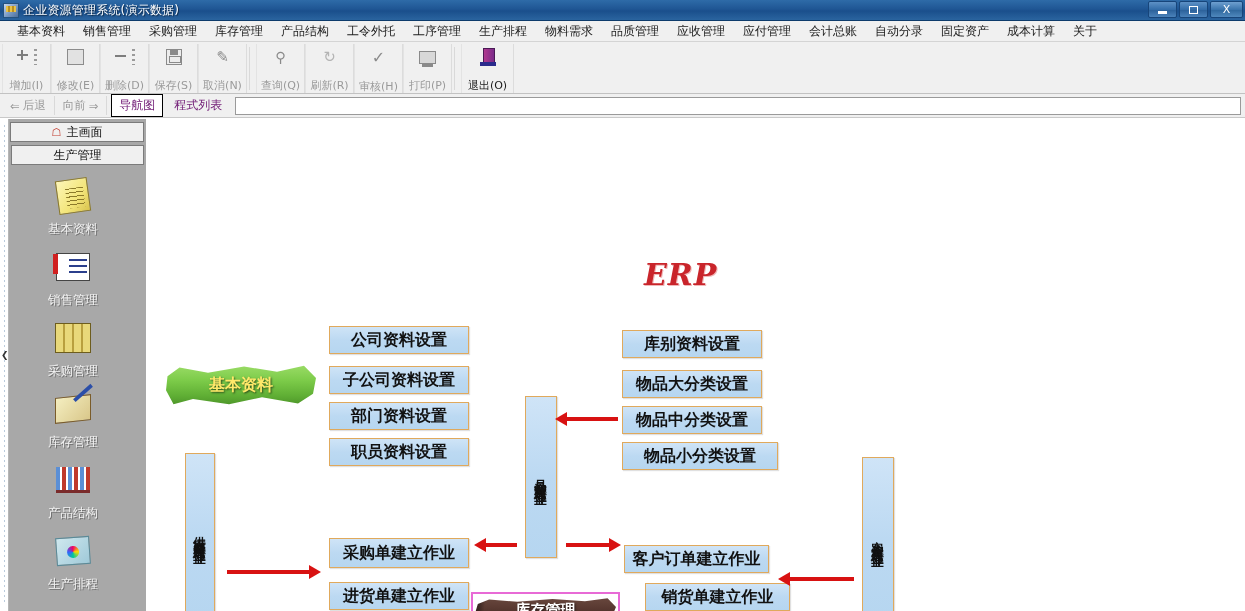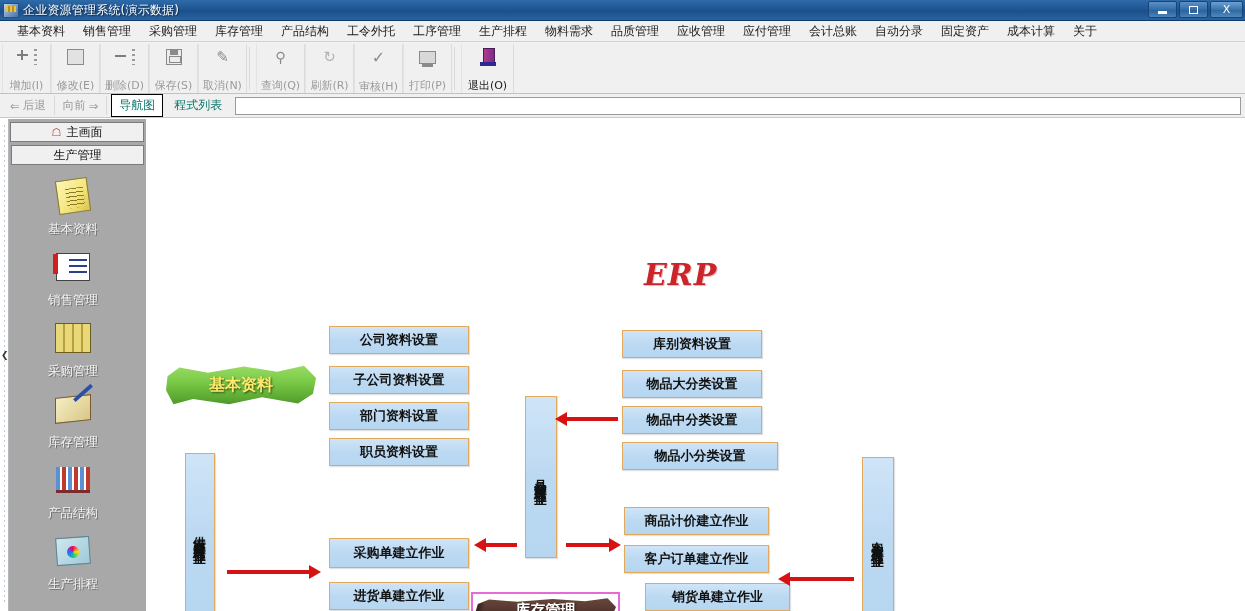--- a/index.html
+++ b/index.html
@@ -102,21 +102,21 @@
   
   .navbar {
     height: 24px; background: #f0f0f0; display: flex; align-items: center;
     border-bottom: 1px solid #c9c9c9; padding-left: 2px;
   }
   .nav-btn {
     font-size: 11.5px; color: #9a9a9a; padding: 2px 8px; white-space: nowrap;
     border-right: 1px solid #d9d9d9; display:flex; align-items:center; gap:3px;
   }
   .nav-tab {
-    font-size: 12px; color:#0f766e; padding: 2px 7px; margin-left:4px;
+    font-size: 12px; color:#701a75; padding: 2px 7px; margin-left:4px;
     background:#f0f0f0; white-space:nowrap;
   }
   .nav-tab.active { border: 1px solid #000; background:#fff; }
   .nav-input {
     flex: 1; height: 18px; margin: 0 4px 0 6px;
     background: #fff; border: 1px solid #9a9a9a;
   }
 
   
   .body {
@@ -194,21 +194,21 @@
     font-size: 30px; font-weight: bold; font-style: italic;
     color: #c9252b; letter-spacing: 1px;
     text-shadow: 1px 1px 0 #f0b8b8;
   }
 
   .node {
     position: absolute;
     background: linear-gradient(to bottom,#cfe4f7 0%,#bcd9f2 50%,#b6d6f0 100%);
     border: 1.5px solid #e0a95c;
     display: flex; align-items: center; justify-content: center;
-    font-size: 13px; font-weight: bold; color: #111;
+    font-size: 16px; font-weight: bold; color: #111;
     font-family: "DejaVu Sans","Liberation Sans",sans-serif;
     box-shadow: 1px 1px 1px rgba(0,0,0,.12);
   }
   .node.vert {
     writing-mode: vertical-rl; text-orientation: upright;
     letter-spacing: 2px; line-height: 1.05;
   }
 
   .brush {
     position: absolute; display:flex; align-items:center; justify-content:center;
@@ -434,21 +434,20 @@
 
     <div class="node vert" style="left:379px;top:277px;width:32px;height:162px;font-size:12.5px;">品号资料建立作业</div>
 
     <div class="node vert" style="left:39px;top:334px;width:30px;height:164px;font-size:12.5px;">供应商资料建立作业</div>
 
     <div class="node vert" style="left:716px;top:338px;width:32px;height:164px;font-size:12.5px;">客户资料建立作业</div>
 
     <div class="node" style="left:183px;top:419px;width:140px;height:30px;">采购单建立作业</div>
     <div class="node" style="left:183px;top:463px;width:140px;height:28px;">进货单建立作业</div>
 
-    <div class="node" style="left:478px;top:388px;width:145px;height:28px;">商品计价建立作业</div>
     <div class="node" style="left:478px;top:426px;width:145px;height:28px;">客户订单建立作业</div>
     <div class="node" style="left:478px;top:464px;width:145px;height:28px;margin-left:21px;">销货单建立作业</div>
 
     <div class="arrow h left" style="left:420px;top:298px;width:52px;"></div>
     <div class="arrow h left" style="left:339px;top:424px;width:32px;"></div>
     <div class="arrow h right" style="left:420px;top:424px;width:44px;"></div>
     <div class="arrow h right" style="left:81px;top:451px;width:83px;"></div>
     <div class="arrow h left" style="left:643px;top:458px;width:65px;"></div>
 
     <div class="highlight-box" style="left:325px;top:473px;width:149px;height:36px;"></div>

